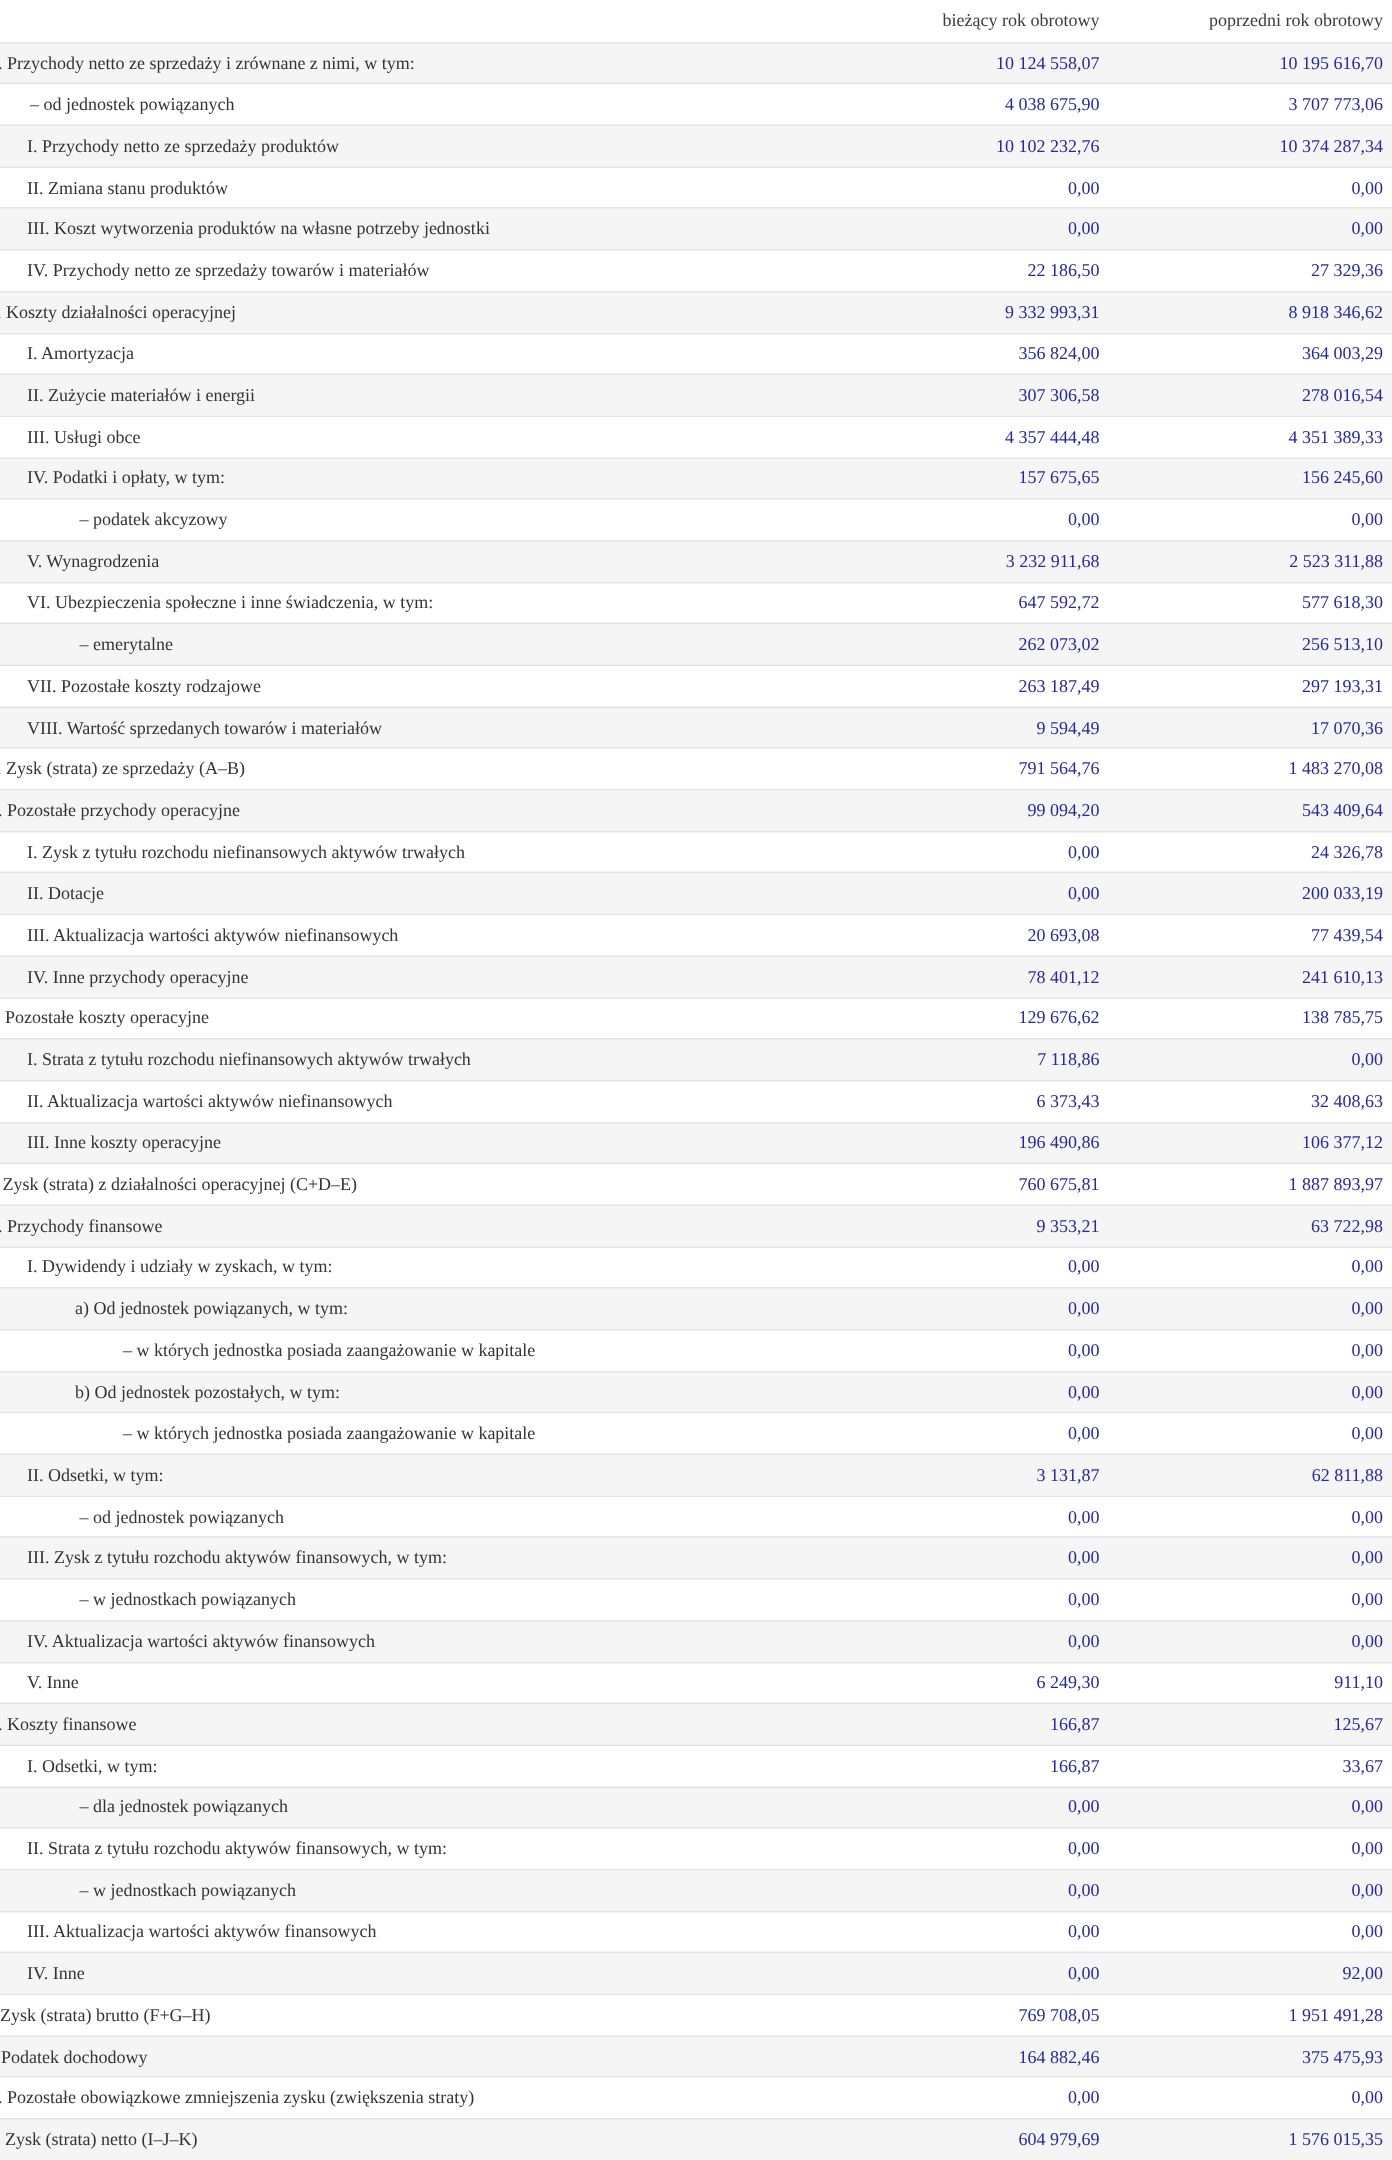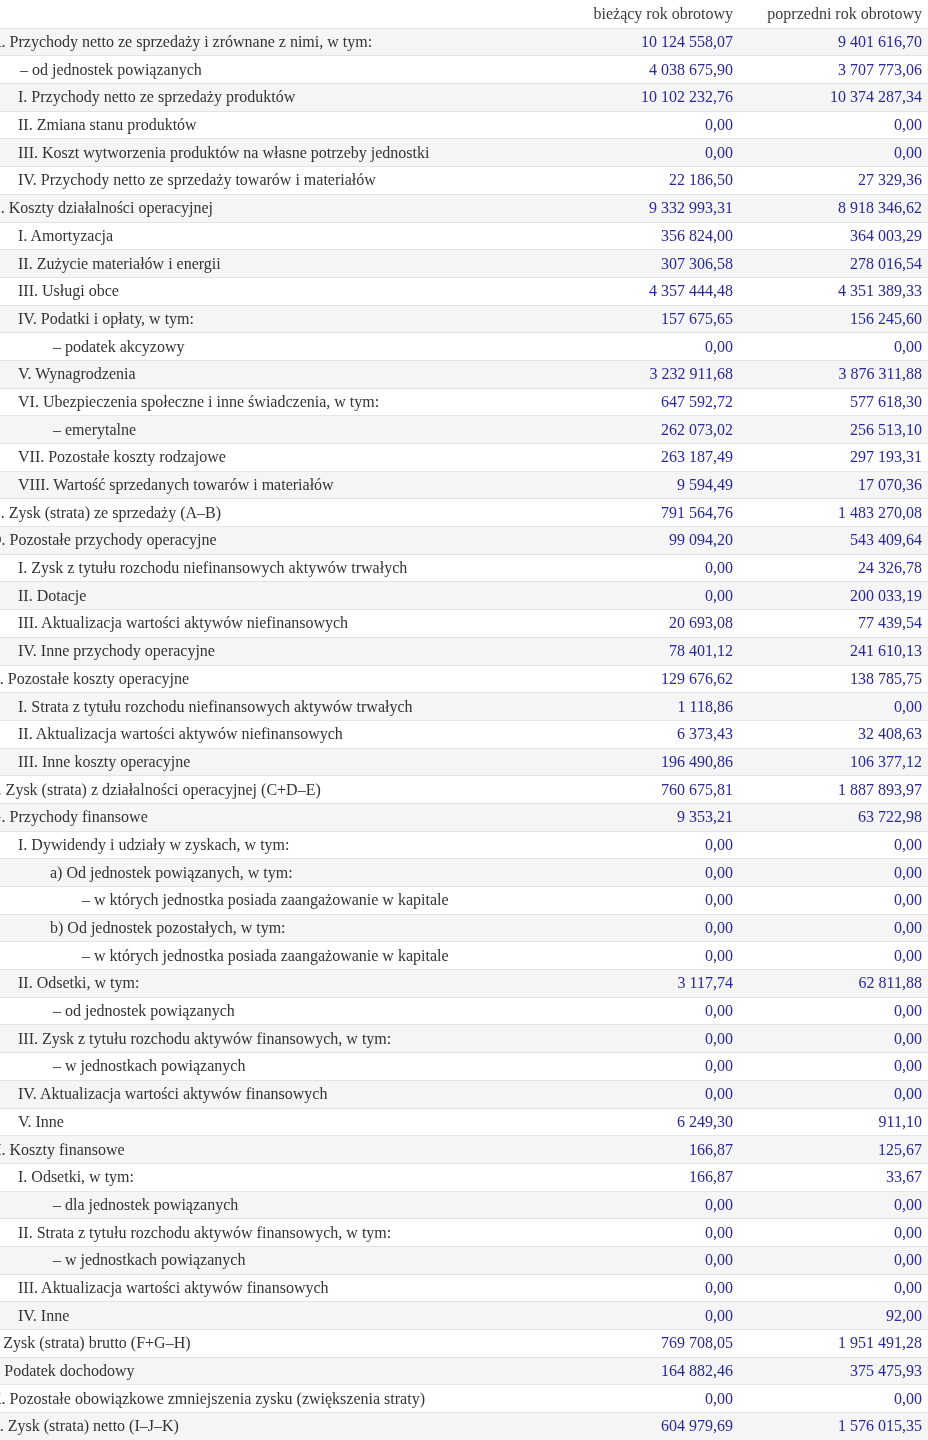--- a/index.html
+++ b/index.html
@@ -7,21 +7,21 @@
     --label-text:#333333;
     --head-text:#3a3a3a;
     --row-alt-bg:#f5f5f5;
     --row-bg:#ffffff;
     --border:#e3e3e3;
   }
   html,body{margin:0;padding:0;background:#fff;}
   .viewport{
     width:928px;height:1440px;overflow:hidden;position:relative;
     font-family:"Liberation Serif","DejaVu Serif",serif;
-    font-size:16px;color:var(--label-text);
+    font-size:12px;color:var(--label-text);
   }
   .report-table{
     width:946px;margin-left:-18px;border-bottom:1px solid var(--border);
   }
   .row{
     display:flex;align-items:center;height:27.69px;box-sizing:border-box;
     background:var(--row-bg);white-space:nowrap;
   }
   .row + .row{border-top:1px solid var(--border);}
   .row.alt{background:var(--row-alt-bg);}
@@ -44,21 +44,21 @@
 <div class="viewport">
   <div class="report-table">
     <div class="row header">
       <div class="cell-label"></div>
       <div class="cell-v1">bieżący rok obrotowy</div>
       <div class="cell-v2">poprzedni rok obrotowy</div>
     </div>
   <div class="row alt">
         <div class="cell-label lvl-section">A. Przychody netto ze sprzedaży i zrównane z nimi, w tym:</div>
         <div class="cell-v1">10 124 558,07</div>
-        <div class="cell-v2">9 401 616,70</div>
+        <div class="cell-v2">10 195 616,70</div>
       </div>
       <div class="row">
         <div class="cell-label lvl-dash1">– od jednostek powiązanych</div>
         <div class="cell-v1">4 038 675,90</div>
         <div class="cell-v2">3 707 773,06</div>
       </div>
       <div class="row alt">
         <div class="cell-label lvl-item">I. Przychody netto ze sprzedaży produktów</div>
         <div class="cell-v1">10 102 232,76</div>
         <div class="cell-v2">10 374 287,34</div>
@@ -104,21 +104,21 @@
         <div class="cell-v2">156 245,60</div>
       </div>
       <div class="row">
         <div class="cell-label lvl-dash2">– podatek akcyzowy</div>
         <div class="cell-v1">0,00</div>
         <div class="cell-v2">0,00</div>
       </div>
       <div class="row alt">
         <div class="cell-label lvl-item">V. Wynagrodzenia</div>
         <div class="cell-v1">3 232 911,68</div>
-        <div class="cell-v2">3 876 311,88</div>
+        <div class="cell-v2">2 523 311,88</div>
       </div>
       <div class="row">
         <div class="cell-label lvl-item">VI. Ubezpieczenia społeczne i inne świadczenia, w tym:</div>
         <div class="cell-v1">647 592,72</div>
         <div class="cell-v2">577 618,30</div>
       </div>
       <div class="row alt">
         <div class="cell-label lvl-dash2">– emerytalne</div>
         <div class="cell-v1">262 073,02</div>
         <div class="cell-v2">256 513,10</div>
@@ -163,21 +163,21 @@
         <div class="cell-v1">78 401,12</div>
         <div class="cell-v2">241 610,13</div>
       </div>
       <div class="row">
         <div class="cell-label lvl-section">E. Pozostałe koszty operacyjne</div>
         <div class="cell-v1">129 676,62</div>
         <div class="cell-v2">138 785,75</div>
       </div>
       <div class="row alt">
         <div class="cell-label lvl-item">I. Strata z tytułu rozchodu niefinansowych aktywów trwałych</div>
-        <div class="cell-v1">1 118,86</div>
+        <div class="cell-v1">7 118,86</div>
         <div class="cell-v2">0,00</div>
       </div>
       <div class="row">
         <div class="cell-label lvl-item">II. Aktualizacja wartości aktywów niefinansowych</div>
         <div class="cell-v1">6 373,43</div>
         <div class="cell-v2">32 408,63</div>
       </div>
       <div class="row alt">
         <div class="cell-label lvl-item">III. Inne koszty operacyjne</div>
         <div class="cell-v1">196 490,86</div>
@@ -213,21 +213,21 @@
         <div class="cell-v1">0,00</div>
         <div class="cell-v2">0,00</div>
       </div>
       <div class="row">
         <div class="cell-label lvl-dash3">– w których jednostka posiada zaangażowanie w kapitale</div>
         <div class="cell-v1">0,00</div>
         <div class="cell-v2">0,00</div>
       </div>
       <div class="row alt">
         <div class="cell-label lvl-item">II. Odsetki, w tym:</div>
-        <div class="cell-v1">3 117,74</div>
+        <div class="cell-v1">3 131,87</div>
         <div class="cell-v2">62 811,88</div>
       </div>
       <div class="row">
         <div class="cell-label lvl-dash2">– od jednostek powiązanych</div>
         <div class="cell-v1">0,00</div>
         <div class="cell-v2">0,00</div>
       </div>
       <div class="row alt">
         <div class="cell-label lvl-item">III. Zysk z tytułu rozchodu aktywów finansowych, w tym:</div>
         <div class="cell-v1">0,00</div>

